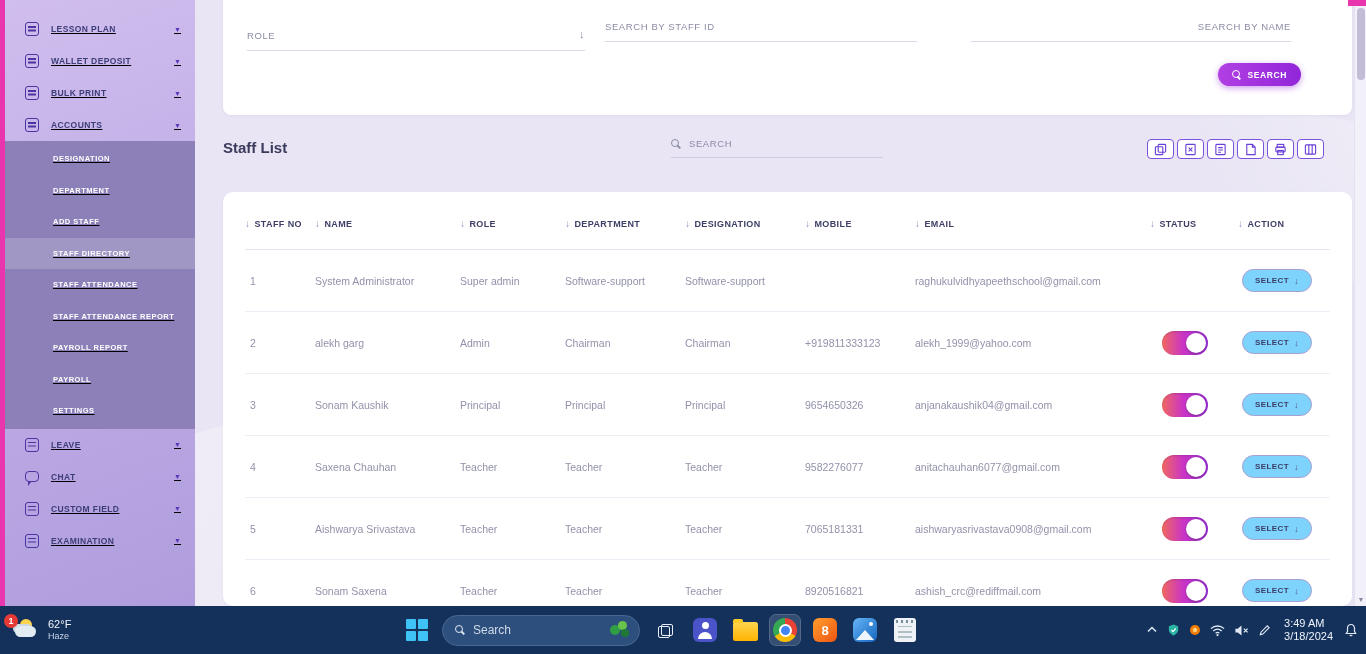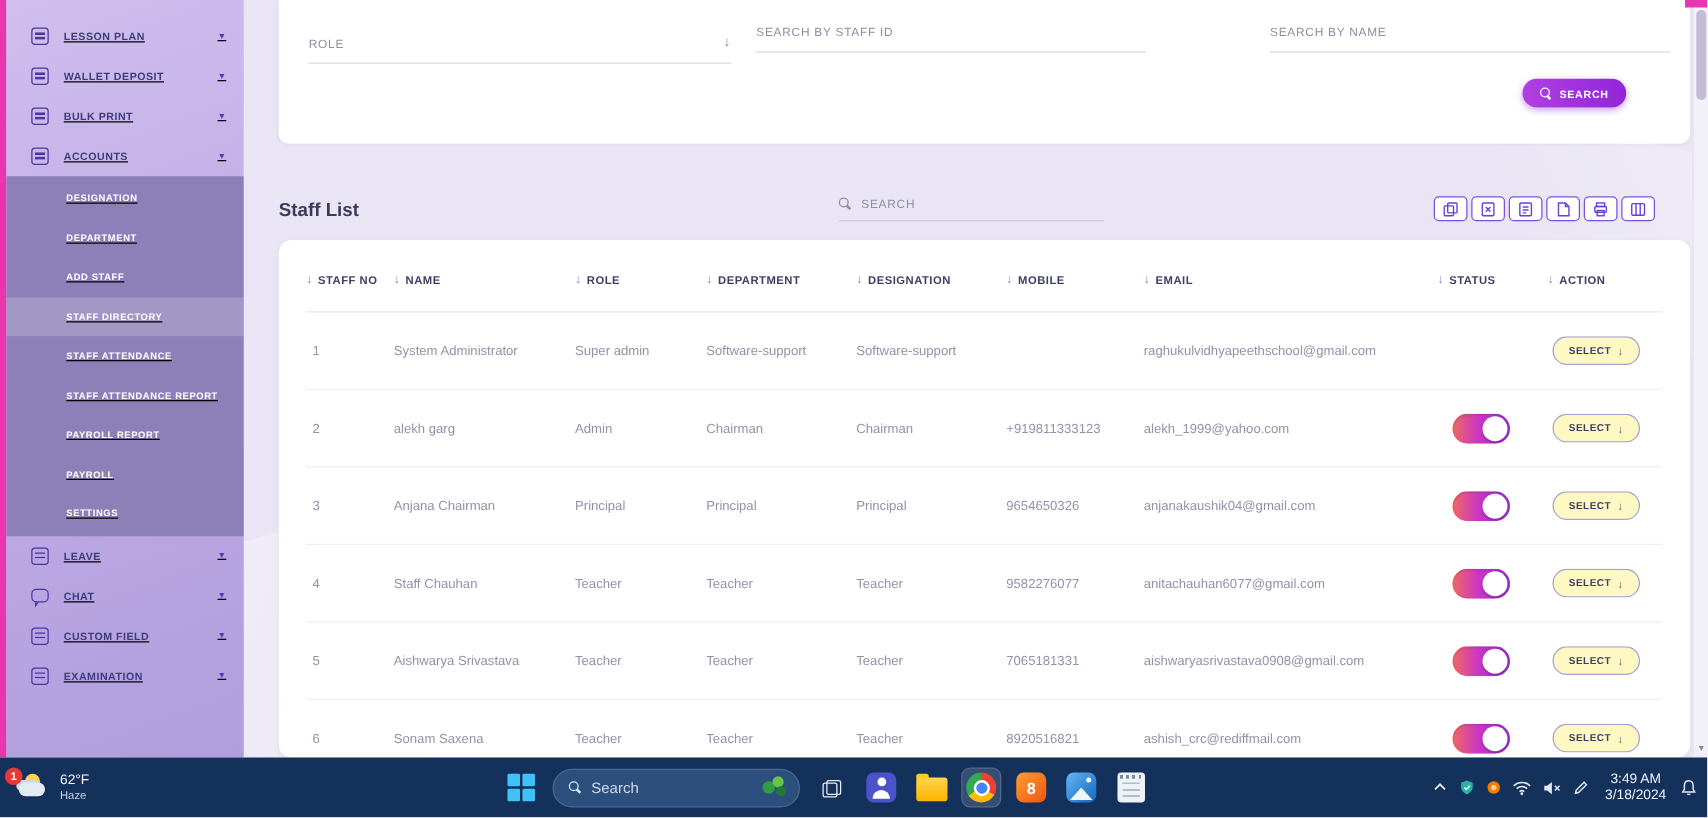--- a/index.html
+++ b/index.html
@@ -37,49 +37,49 @@
   .deco1 { position:absolute; left:-30px; bottom:-60px; width:430px; height:280px; background:linear-gradient(125deg,rgba(255,255,255,.35),rgba(255,255,255,0) 65%); transform:rotate(-16deg); z-index:0; pointer-events:none; }
   .deco2 { position:absolute; right:-40px; top:100px; width:300px; height:160px; background:linear-gradient(235deg,rgba(255,255,255,.3),rgba(255,255,255,0) 60%); transform:rotate(12deg); z-index:0; pointer-events:none; }
 
   .filter-card { position:relative; z-index:1; height:115px; margin:0 2px 0 28px; background:#fff; border-radius:0 0 8px 8px; box-shadow:0 1px 3px rgba(90,70,150,.06); }
   .field { position:absolute; border-bottom:1px solid #dcd8ea; padding-bottom:9px; font-size:9.5px; letter-spacing:.6px; color:#8c8ca6; }
   .role { left:24px; top:30px; width:338px; display:flex; justify-content:space-between; cursor:pointer; }
   .f-arr { color:#8c8ca6; font-size:11px; line-height:9px; }
   input.fieldinput { position:absolute; border:none; outline:none; background:none; border-bottom:1px solid #dcd8ea; font-size:9.5px; letter-spacing:.6px; color:#55556e; padding-bottom:9px; }
   input::placeholder { color:#8c8ca6; font-size:9.5px; letter-spacing:.6px; }
   .staffid { left:382px; top:21px; width:312px; }
-  .byname { left:793px; top:21px; width:320px; }
+  .byname { left:748px; top:21px; width:320px;text-align:right; }
   .search-btn { position:absolute; right:51px; top:63px; height:23px; padding:0 14px; border:none; border-radius:13px;
                 background:linear-gradient(90deg,#b13fe3,#9126d9); color:#fff; font-size:8.5px; font-weight:bold; letter-spacing:.6px;
                 display:flex; align-items:center; gap:6px; cursor:pointer; box-shadow:0 2px 6px rgba(145,38,217,.45); font-family:inherit; }
   .mag { width:10px; height:10px; position:relative; flex:none; }
   .mag::before { content:''; position:absolute; width:6px; height:6px; border:1.5px solid currentColor; border-radius:50%; left:0; top:0; }
   .mag::after { content:''; position:absolute; width:4px; height:1.5px; background:currentColor; transform:rotate(45deg); left:5.5px; top:7px; }
 
-  .list-row { position:relative; z-index:1; margin:24px 2px 0 28px; height:38px; display:flex; align-items:flex-end;gap:48px; }
+  .list-row { position:relative; z-index:1; margin:24px 2px 0 28px; height:38px; display:flex; align-items:flex-start;gap:48px; }
   .page-title { font-size:15px; color:#3a3a5c; }
   .mid-search { position:absolute; left:448px; width:212px; display:flex; align-items:center; gap:8px; border-bottom:1px solid #cfcbe2; padding-bottom:8px; color:#8c8ca6; }
   .mid-search input { border:none; outline:none; background:none; font-size:8.5px; letter-spacing:.6px; width:100%; color:#55556e; }
   .export-group { margin-left:auto; display:flex; gap:3px; margin-right:28px; }
   .exp-btn { width:27px; height:20px; border:1px solid #7b52e0; border-radius:4px; background:#fff; display:flex; align-items:center; justify-content:center; cursor:pointer; color:#6a3fd6; padding:0; }
   .exp-btn svg { display:block; }
 
   .table-card { position:relative; z-index:1; margin:15px 2px 0 28px; background:#fff; border-radius:10px; padding:6px 22px 0; height:414px; overflow:hidden; box-shadow:0 1px 3px rgba(90,70,150,.06); }
   .grid-cols { display:grid; grid-template-columns:70px 145px 105px 120px 120px 110px 235px 88px 1fr; align-items:center; }
   .thead { height:52px; border-bottom:1px solid #e8e6f2; }
   .th { font-size:9px; font-weight:bold; color:#3e3e66; letter-spacing:.4px; display:flex; gap:4px; align-items:center; cursor:pointer; }
   .th .arr { color:#8d8db6; font-weight:normal; font-size:10px; }
   .trow { height:62px; border-bottom:1px solid #efedf6; font-size:10.5px; color:#9292aa; }
   .td { overflow:hidden; text-overflow:ellipsis; white-space:nowrap; padding-right:8px; }
   .td.num { padding-left:5px; }
   .toggle { width:46px; height:24px; border-radius:12px; margin-left:12px;
             background:linear-gradient(90deg,#f0695f,#cb35c4 45%,#9b2fd8); position:relative; cursor:pointer;
             box-shadow:inset 0 1px 2px rgba(0,0,0,.15); }
   .toggle::after { content:''; position:absolute; right:2px; top:2px; width:20px; height:20px; border-radius:50%; background:#fff; box-shadow:0 1px 2px rgba(0,0,0,.3); }
-  .select-btn { display:inline-flex; align-items:center; gap:5px; border:1px solid #a7a0d0; border-radius:13px; background:#fef9c3;
+  .select-btn { display:inline-flex; align-items:center; gap:5px; border:1px solid #a7a0d0; border-radius:13px; background:#7dd3fc;
                 color:#3c3c66; font-size:8px; font-weight:bold; letter-spacing:.4px; padding:6px 12px; cursor:pointer; margin-left:4px; font-family:inherit; }
   .select-btn .sarr { font-size:9px; color:#55557d; font-weight:normal; line-height:8px; }
 
   
   .scrollbar { position:absolute; right:0; top:0; width:12px; bottom:48px; background:#f2f0f9; border-left:1px solid #e3e0ef; z-index:5; }
   .sb-thumb { position:absolute; top:8px; left:2px; width:8px; height:72px; border-radius:4px; background:#c2bcd6; cursor:pointer; }
   .sb-down { position:absolute; bottom:3px; left:0; width:12px; text-align:center; font-size:7px; color:#8a86a0; cursor:pointer; }
 
   
   .taskbar { position:absolute; left:0; right:0; bottom:0; height:48px; background:#14315c; color:#e9eef6; z-index:10; }
@@ -119,21 +119,21 @@
   .photos { width:24px; height:24px; border-radius:6px; background:linear-gradient(135deg,#64b5f6,#1565c0); position:relative; overflow:hidden; }
   .photos::before { content:''; position:absolute; right:4px; top:4px; width:4px; height:4px; border-radius:50%; background:#fff; }
   .photos::after { content:''; position:absolute; left:3px; bottom:2px; width:0; height:0; border-left:9px solid transparent; border-right:9px solid transparent; border-bottom:10px solid rgba(255,255,255,.92); }
   .notepad { width:22px; height:24px; border-radius:3px; background:#eef2f6; position:relative; }
   .notepad::before { content:''; position:absolute; left:2px; right:2px; top:2px; height:3px; background:repeating-linear-gradient(90deg,#78909c 0 2px,transparent 2px 5px); }
   .notepad::after { content:''; position:absolute; left:4px; right:4px; top:8px; height:13px; background:repeating-linear-gradient(#b0bec5 0 1.5px,transparent 1.5px 5px); }
 
   .tb-right { position:absolute; right:8px; top:0; height:48px; display:flex; align-items:center; gap:9px; }
   .tray-ic { display:flex; align-items:center; justify-content:center; cursor:pointer; }
   .tray-ic svg { display:block; }
-  .clock { text-align:center; font-size:11px; line-height:13px; color:#eef3fa; margin:0 2px 0 4px; cursor:pointer; }
+  .clock { text-align:left; font-size:11px; line-height:13px; color:#eef3fa; margin:0 2px 0 4px; cursor:pointer; }
 </style>
 </head>
 <body>
 
 <div class="screen">
   <div class="accent-left"></div>
   <div class="accent-topright"></div>
 
   <aside class="sidebar">
     <div>
@@ -332,37 +332,37 @@
             <div class="td">
               <div class="toggle"></div>
             </div>
             <div class="td"><button class="select-btn">
                 <span>SELECT</span>
                 <span class="sarr">↓</span>
               </button></div>
           </div>
           <div class="trow grid-cols">
             <div class="td num">3</div>
-            <div class="td">Anjana Chairman</div>
+            <div class="td">Sonam Kaushik</div>
             <div class="td">Principal</div>
             <div class="td">Principal</div>
             <div class="td">Principal</div>
             <div class="td">9654650326</div>
             <div class="td">anjanakaushik04@gmail.com</div>
             <div class="td">
               <div class="toggle"></div>
             </div>
             <div class="td"><button class="select-btn">
                 <span>SELECT</span>
                 <span class="sarr">↓</span>
               </button></div>
           </div>
           <div class="trow grid-cols">
             <div class="td num">4</div>
-            <div class="td">Staff Chauhan</div>
+            <div class="td">Saxena Chauhan</div>
             <div class="td">Teacher</div>
             <div class="td">Teacher</div>
             <div class="td">Teacher</div>
             <div class="td">9582276077</div>
             <div class="td">anitachauhan6077@gmail.com</div>
             <div class="td">
               <div class="toggle"></div>
             </div>
             <div class="td"><button class="select-btn">
                 <span>SELECT</span>

